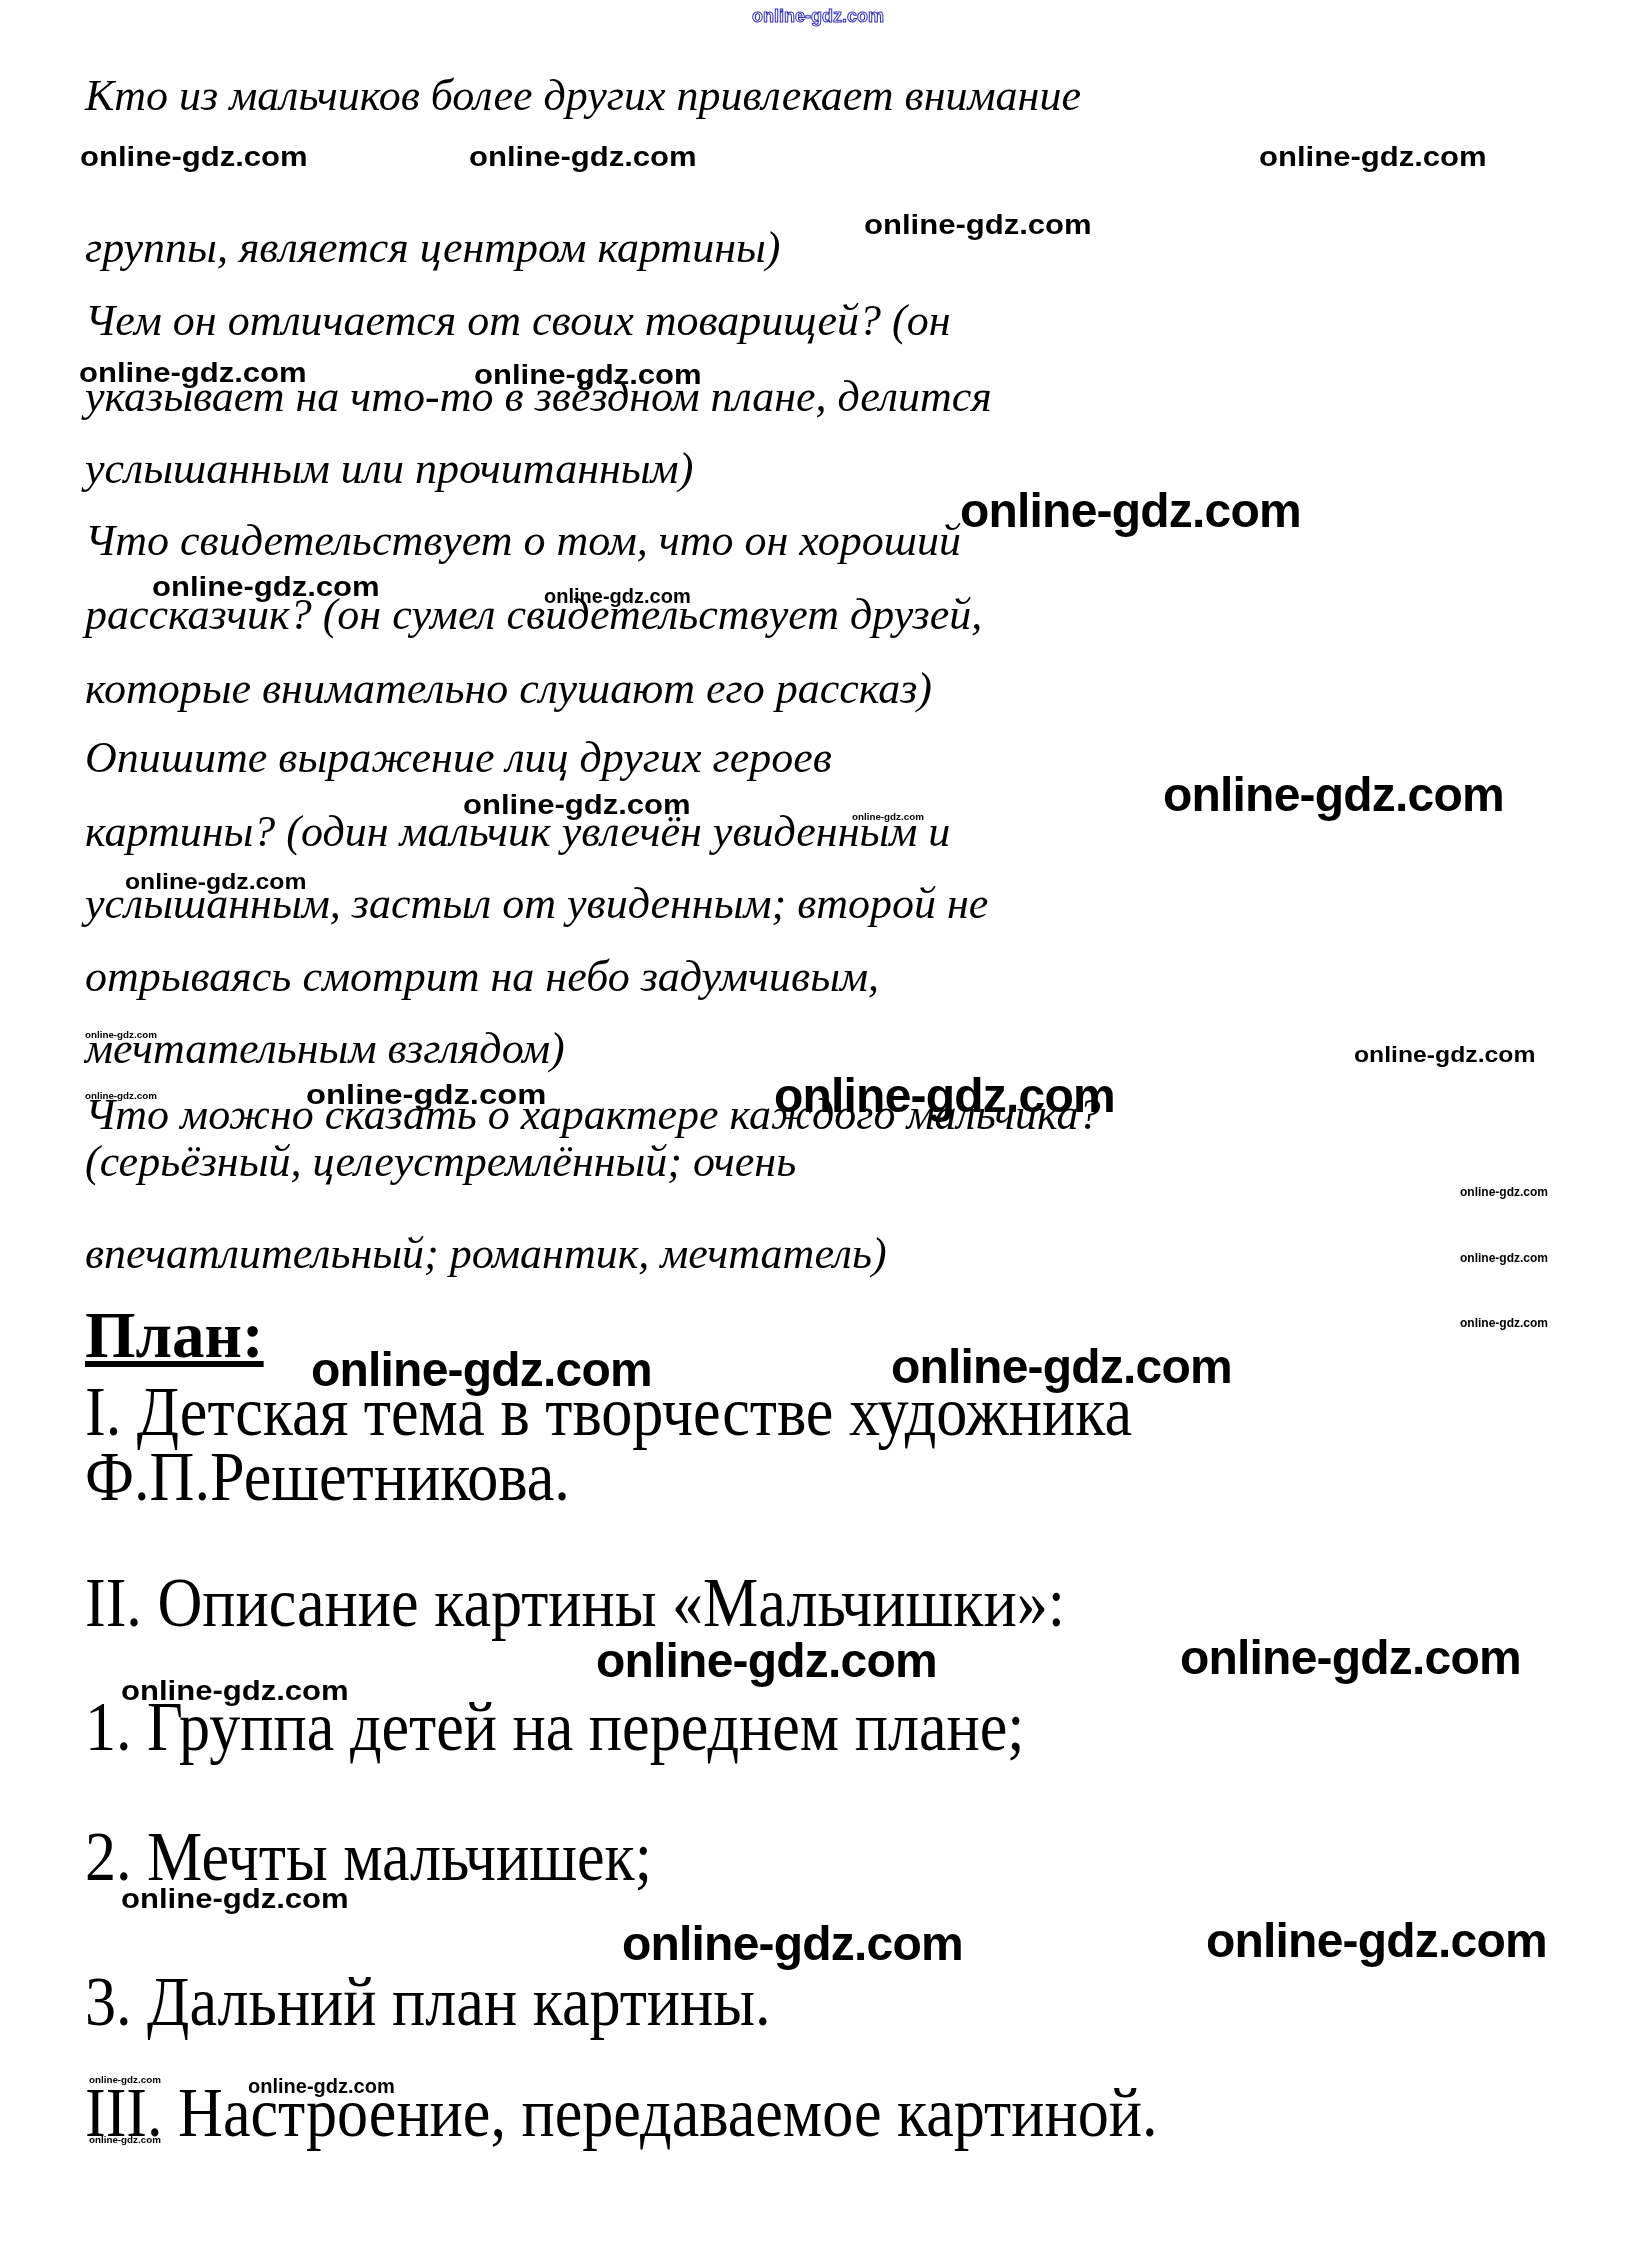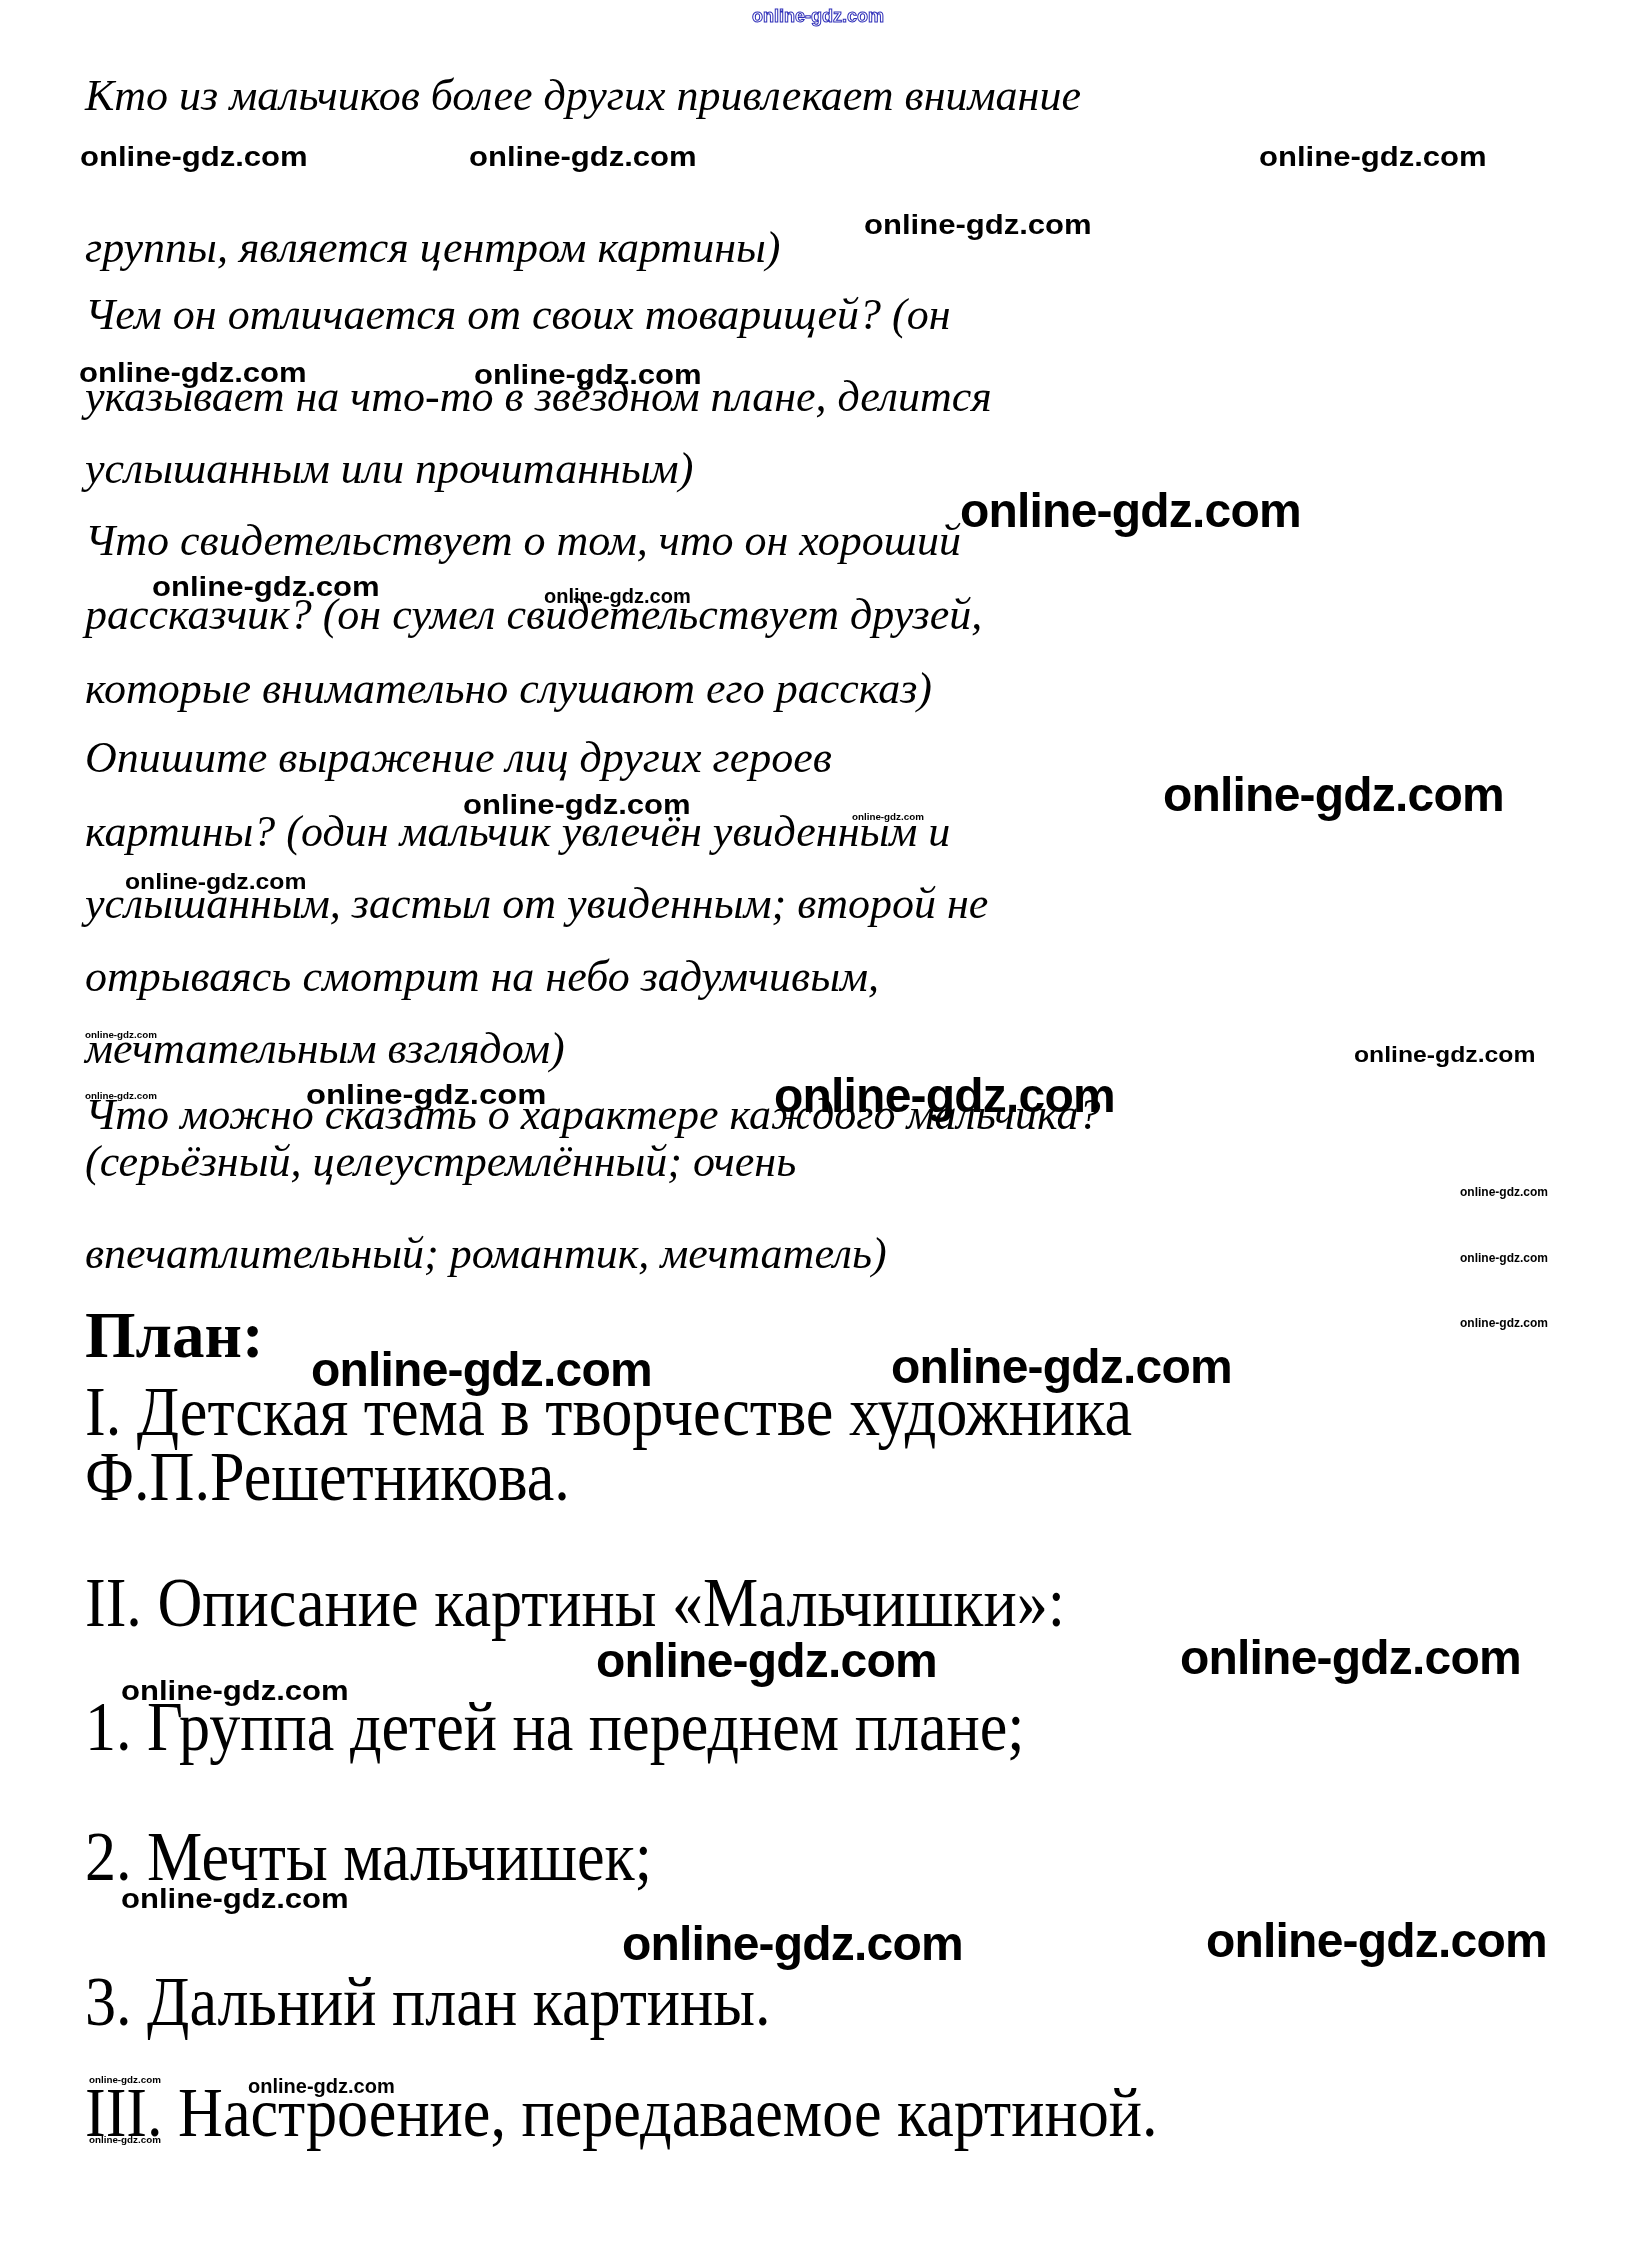--- a/index.html
+++ b/index.html
@@ -57,35 +57,35 @@
     color: transparent;
     -webkit-text-stroke: 1px #2e2eb8;
   }
 </style>
 </head>
 <body>
 
 <div id="page">
     <div class="line italic" style="top: 74px;">Кто из мальчиков более других привлекает внимание</div>
     <div class="line italic" style="top: 226px;">группы, является центром картины)</div>
-    <div class="line italic" style="top: 293px;">Чем он отличается от своих товарищей? (он</div>
+    <div class="line italic" style="top: 299px;">Чем он отличается от своих товарищей? (он</div>
     <div class="line italic" style="top: 375px;">указывает на что-то в звёздном плане, делится</div>
     <div class="line italic" style="top: 447px;">услышанным или прочитанным)</div>
     <div class="line italic" style="top: 519px;">Что свидетельствует о том, что он хороший</div>
     <div class="line italic" style="top: 593px;">рассказчик? (он сумел свидетельствует друзей,</div>
     <div class="line italic" style="top: 667px;">которые внимательно слушают его рассказ)</div>
     <div class="line italic" style="top: 736px;">Опишите выражение лиц других героев</div>
     <div class="line italic" style="top: 810px;">картины? (один мальчик увлечён увиденным и</div>
     <div class="line italic" style="top: 882px;">услышанным, застыл от увиденным; второй не</div>
     <div class="line italic" style="top: 955px;">отрываясь смотрит на небо задумчивым,</div>
     <div class="line italic" style="top: 1027px;">мечтательным взглядом)</div>
     <div class="line italic" style="top: 1093px;">Что можно сказать о характере каждого мальчика?</div>
     <div class="line italic" style="top: 1140px;">(серьёзный, целеустремлённый; очень</div>
     <div class="line italic" style="top: 1232px;">впечатлительный; романтик, мечтатель)</div>
-    <div class="line plan-bold" style="top: 1303px;">План:</div>
+    <div class="line plan-bold" style="top: 1303px; text-decoration: underline;">План:</div>
     <div class="line plan" style="top: 1378px;">I. Детская тема в творчестве художника</div>
     <div class="line plan" style="top: 1443px;">Ф.П.Решетникова.</div>
     <div class="line plan" style="top: 1569px;">II. Описание картины «Мальчишки»:</div>
     <div class="line plan" style="top: 1693px;">1. Группа детей на переднем плане;</div>
     <div class="line plan" style="top: 1823px;">2. Мечты мальчишек;</div>
     <div class="line plan" style="top: 1968px;">3. Дальний план картины.</div>
     <div class="line plan" style="top: 2079px;">III. Настроение, передаваемое картиной.</div>
     <div class="wm wm-blue wm-blue" style="left: 752px; top: 6.8px; font-size: 18px;">online-gdz.com</div>
     <div class="wm wm-md" style="left: 80px; top: 144px; font-size: 27px;">online-gdz.com</div>
     <div class="wm wm-md" style="left: 469px; top: 144px; font-size: 27px;">online-gdz.com</div>

